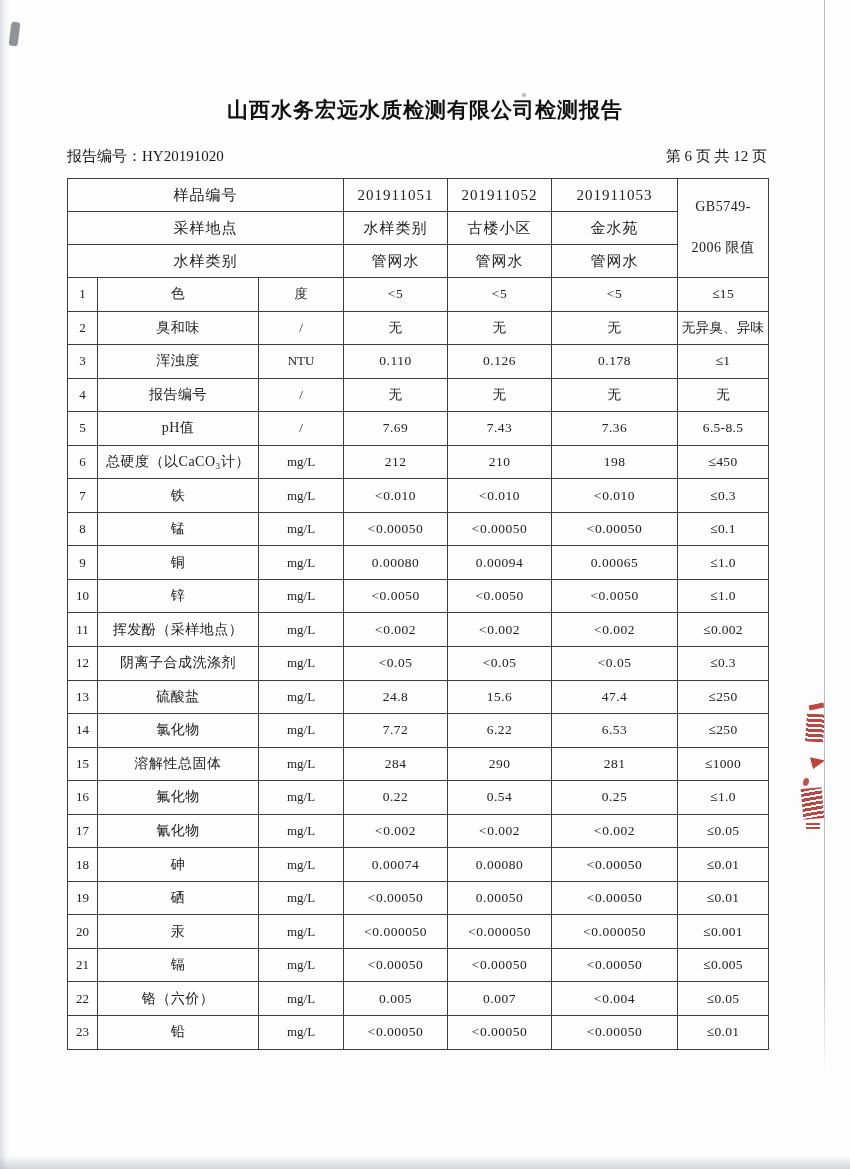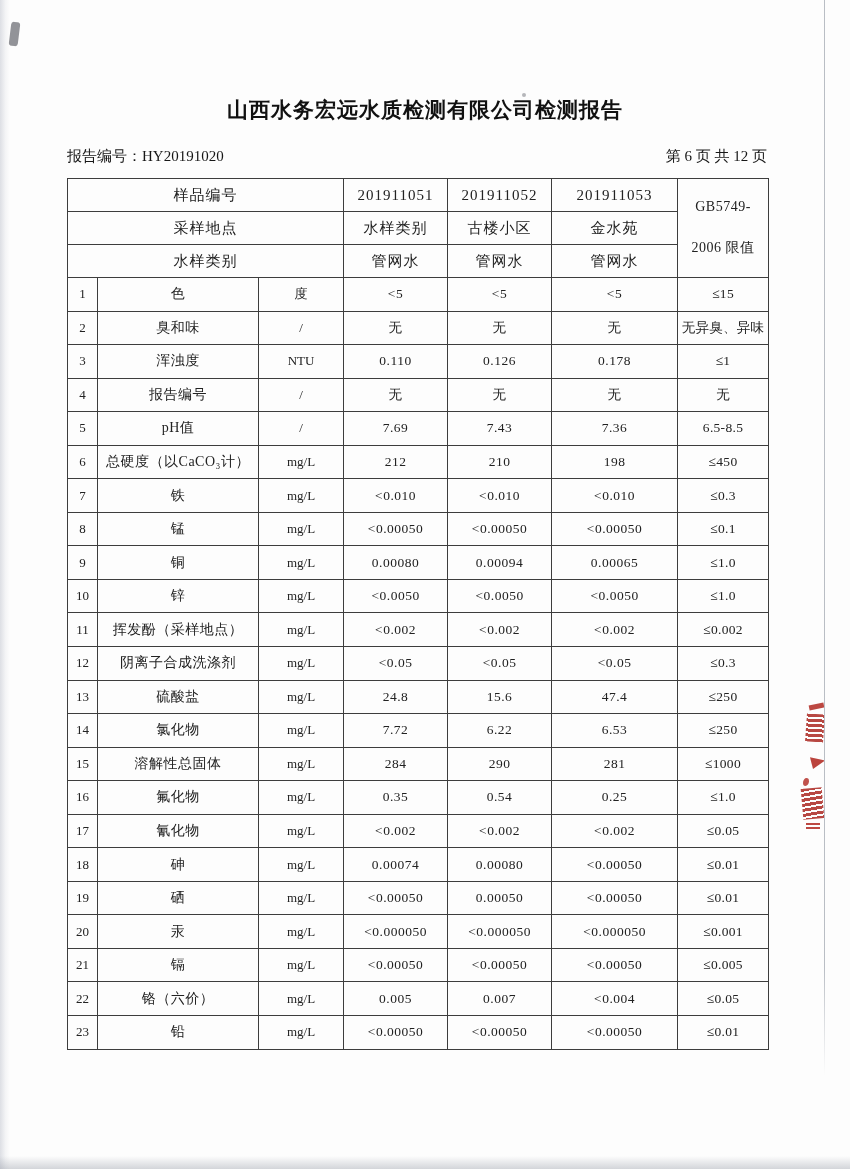--- a/index.html
+++ b/index.html
@@ -241,21 +241,21 @@
           <td class="c-unit">mg/L</td>
           <td class="c-v1">284</td>
           <td class="c-v2">290</td>
           <td class="c-v3">281</td>
           <td class="c-limit">≤1000</td>
         </tr>
         <tr>
           <td class="c-no">16</td>
           <td class="c-name">氟化物</td>
           <td class="c-unit">mg/L</td>
-          <td class="c-v1">0.35</td>
+          <td class="c-v1">0.22</td>
           <td class="c-v2">0.54</td>
           <td class="c-v3">0.25</td>
           <td class="c-limit">≤1.0</td>
         </tr>
         <tr>
           <td class="c-no">17</td>
           <td class="c-name">氰化物</td>
           <td class="c-unit">mg/L</td>
           <td class="c-v1">&lt;0.002</td>
           <td class="c-v2">&lt;0.002</td>

